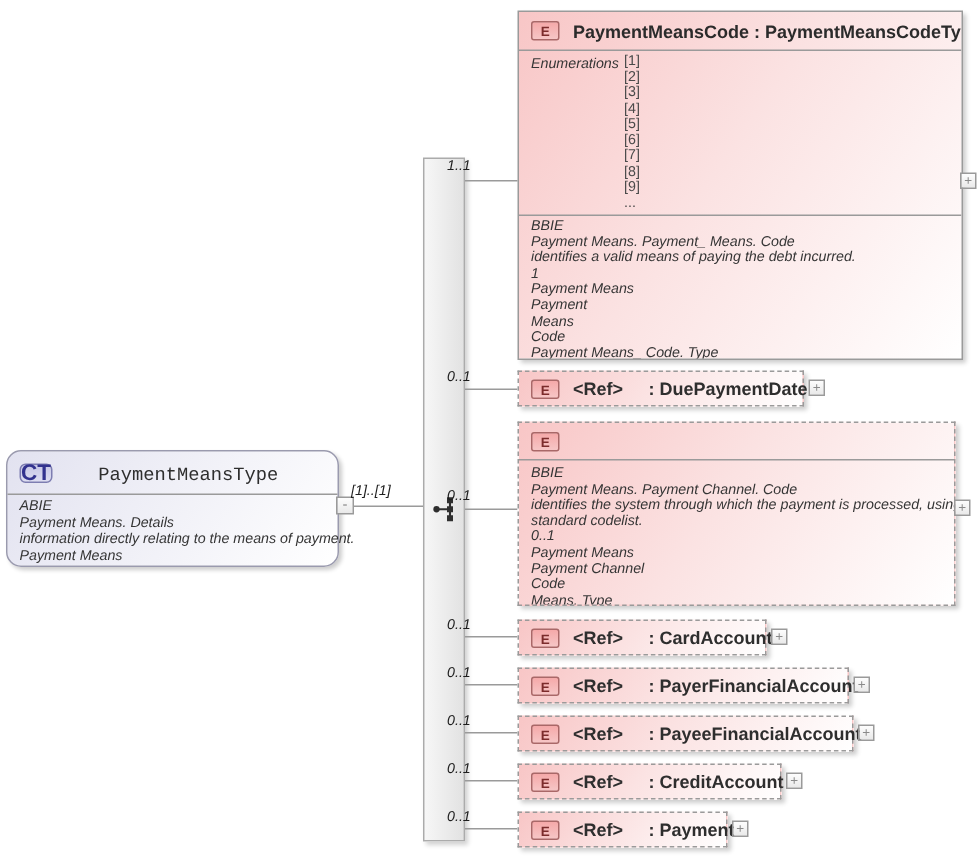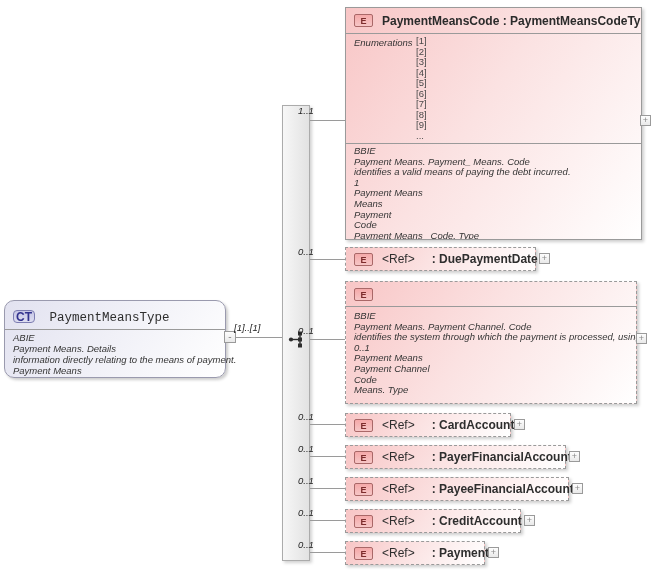--- a/index.html
+++ b/index.html
@@ -53,28 +53,28 @@
   .divider { height: 1px; background: #9a9a9a; margin: 0; }
 
   .ebadge {
     display: inline-block; width: 19px; height: 13px; margin-right: 9px;
     background: linear-gradient(to bottom, #f5a9a9, #f6c6c6);
     border: 1px solid #a96868; border-radius: 2px;
     color: #7c2c2c; font-size: 9px; font-weight: bold;
     text-align: center; line-height: 12px; flex: 0 0 auto;
   }
   .ctbadge {
-    display: inline-block; width: 22px; height: 13px; margin-right: 10px;
+    display: inline-block; width: 22px; height: 13px; margin-right: 26px;
     background: linear-gradient(to bottom, #c6c6e6, #dedef1);
     border: 1px solid #7d7db1; border-radius: 4px;
-    color: #32328e; font-size: 12px; font-weight: bold;
+    color: #32328e; font-size: 15px; font-weight: bold;
     text-align: center; line-height: 12px; flex: 0 0 auto;
   }
 
-  .refword { font-weight: normal; font-size: 12px; }
+  .refword { font-weight: bold; font-size: 12px; }
   .refname { font-weight: bold; font-size: 12px; margin-left: 17px; }
 
   .annot { padding: 2px 8px 2px 8px; font-style: italic; font-size: 9.5px; color: #353535; }
   .annot div { line-height: 10.6px; white-space: nowrap; }
 
   .enumsec { position: relative; padding: 2px 8px 2px 8px; font-size: 9.5px; }
   .enumlabel { position: absolute; left: 8px; top: 3px; font-style: italic; color: #353535; }
   .enumvals { margin-left: 62px; color: #4a4a4a; }
   .enumvals div { line-height: 10.5px; }
 
@@ -145,22 +145,22 @@
         <div>...</div>
       </div>
     </div>
     <div class="divider"></div>
     <div class="annot">
       <div>BBIE</div>
       <div>Payment Means. Payment_ Means. Code</div>
       <div>identifies a valid means of paying the debt incurred.</div>
       <div>1</div>
       <div>Payment Means</div>
+      <div>Payment</div>
       <div>Means</div>
-      <div>Payment</div>
       <div>Code</div>
       <div>Payment Means_ Code. Type</div>
     </div>
   </div>
   <div class="toggle plus" style="left:640px; top:115px;">+</div>
 
   <div class="hline" style="left:310px; top:259px; width:35px;"></div>
   <div class="card" style="left:298px; top:246px;">0..1</div>
   <div class="sbox dashed" style="left:345px; top:247px; width:191px; height:24px;">
     <div class="hdr" style="height:22px;">
@@ -175,20 +175,21 @@
   <div class="card" style="left:298px; top:325px;">0..1</div>
   <div class="sbox dashed" style="left:345px; top:281px; width:292px; height:123px; overflow:hidden;">
     <div class="hdr" style="height:24px;">
       <span class="ebadge">E</span>
     </div>
     <div class="divider"></div>
     <div class="annot" style="padding-top:4px;">
       <div>BBIE</div>
       <div>Payment Means. Payment Channel. Code</div>
       <div>identifies the system through which the payment is processed, using a</div>
+      <div>standard codelist.</div>
       <div>0..1</div>
       <div>Payment Means</div>
       <div>Payment Channel</div>
       <div>Code</div>
       <div>Means. Type</div>
     </div>
   </div>
   <div class="toggle plus" style="left:636px; top:333px;">+</div>
 
   <div class="hline" style="left:310px; top:424px; width:35px;"></div>

